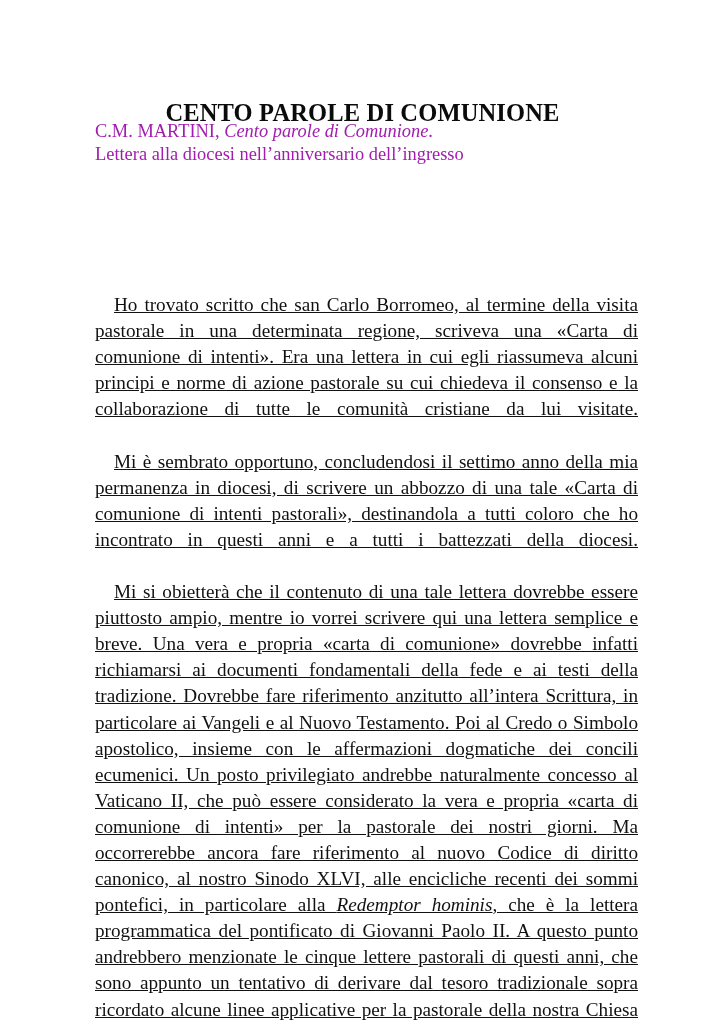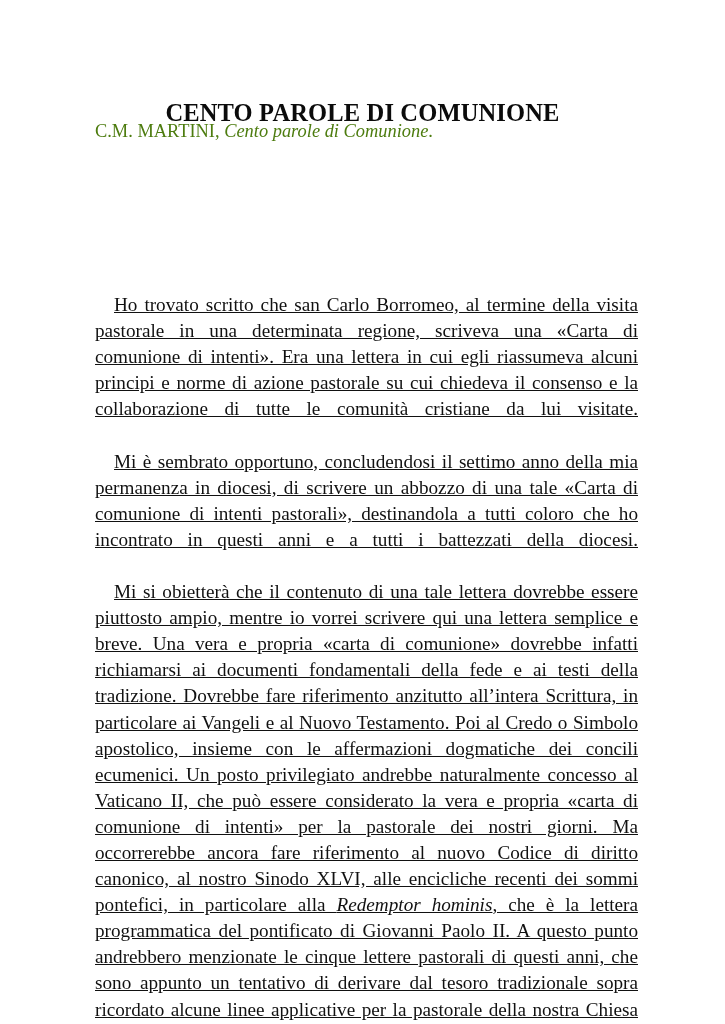--- a/index.html
+++ b/index.html
@@ -45,21 +45,21 @@
 
   
   .citation {
     position: absolute;
     left: 95px;
     top: 120px;
     width: 560px;
     font-family: "Liberation Serif", "DejaVu Serif", serif;
     font-size: 18.4px;
     line-height: 23.2px;
-    color: #4d7c0f;
+    color: #a21caf;
     text-align: left;
   }
   .citation .cline {
     display: block;
     white-space: nowrap;
   }
   .citation i {
     font-style: italic;
   }
 
@@ -98,20 +98,21 @@
 </style>
 </head>
 <body>
 
 <div class="page">
 
   <h1 class="doc-title">CENTO PAROLE DI COMUNIONE</h1>
 
   <div class="citation">
     <span class="cline"><span>C.M. MARTINI,</span> <i>Cento parole di Comunione</i><span>.</span></span>
+    <span class="cline">Lettera alla diocesi nell’anniversario dell’ingresso</span>
   </div>
 
   <div class="body-text">
     <p>Ho trovato scritto che san Carlo Borromeo, al termine della visita pastorale in una determinata regione, scriveva una «Carta di comunione di intenti». Era una lettera in cui egli riassumeva alcuni principi e norme di azione pastorale su cui chiedeva il consenso e la collaborazione di tutte le comunità cristiane da lui visitate.</p>
     <p>Mi è sembrato opportuno, concludendosi il settimo anno della mia permanenza in diocesi, di scrivere un abbozzo di una tale «Carta di comunione di intenti pastorali», destinandola a tutti coloro che ho incontrato in questi anni e a tutti i battezzati della diocesi.</p>
     <p><span>Mi si obietterà che il contenuto di una tale lettera dovrebbe essere piuttosto ampio, mentre io vorrei scrivere qui una lettera semplice e breve. Una vera e propria «carta di comunione» dovrebbe infatti richiamarsi ai documenti fondamentali della fede e ai testi della tradizione. Dovrebbe fare riferimento anzitutto all’intera Scrittura, in particolare ai Vangeli e al Nuovo Testamento. Poi al Credo o Simbolo apostolico, insieme con le affermazioni dogmatiche dei concili ecumenici. Un posto privilegiato andrebbe naturalmente concesso al Vaticano II, che può essere considerato la vera e propria «carta di comunione di intenti» per la pastorale dei nostri giorni. Ma occorrerebbe ancora fare riferimento al nuovo Codice di diritto canonico, al nostro Sinodo XLVI, alle encicliche recenti dei sommi pontefici, in particolare alla </span><i>Redemptor hominis</i><span>, che è la lettera programmatica del pontificato di Giovanni Paolo II. A questo punto andrebbero menzionate le cinque lettere pastorali di questi anni, che sono appunto un tentativo di derivare dal tesoro tradizionale sopra ricordato alcune linee applicative per la pastorale della nostra Chiesa negli anni 80.</span></p>
   </div>
 
 </div>
 

